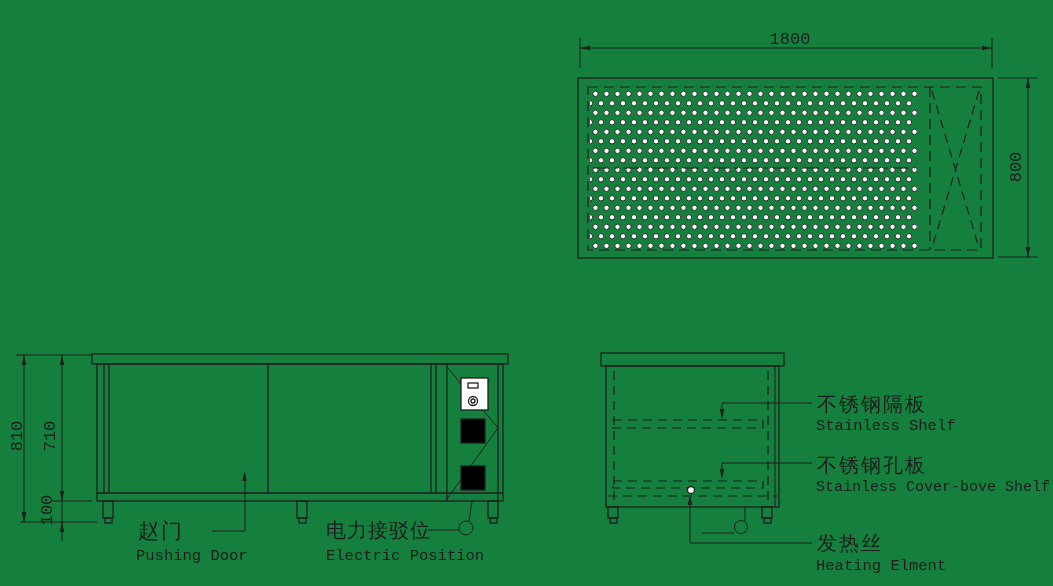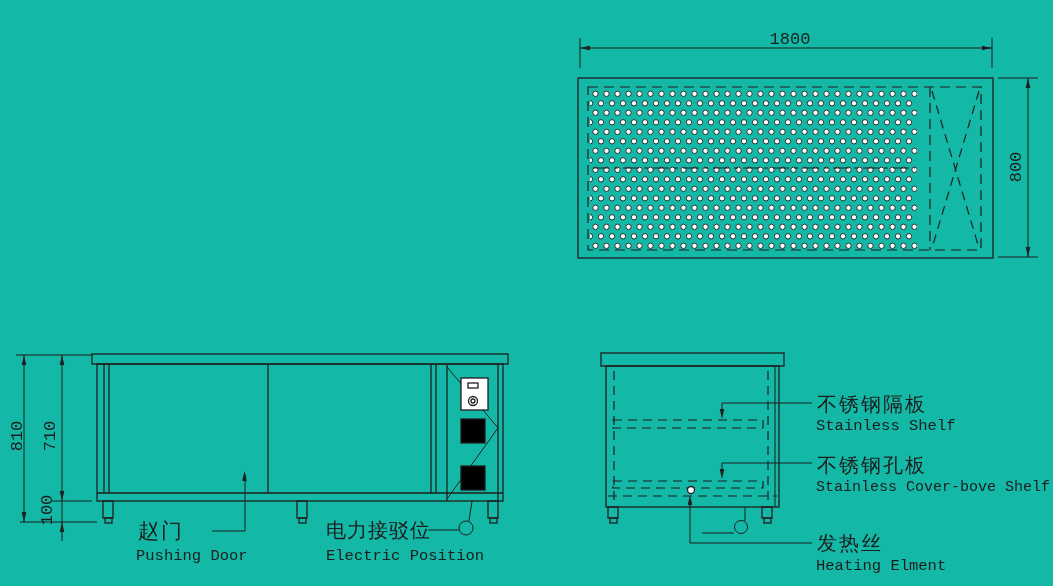--- a/index.html
+++ b/index.html
@@ -1,16 +1,16 @@
 <!DOCTYPE html>
 <html><head>
 <meta charset="utf-8">
 <style>
   html,body{margin:0;padding:0;background:#ffffff;}
-  .canvas{position:relative;width:1053px;height:586px;background:#14b8a6;overflow:hidden;}
+  .canvas{position:relative;width:1053px;height:586px;background:#15803d;overflow:hidden;}
   svg{display:block;}
   text{user-select:none;}
   .zh{font-family:"DejaVu Sans",sans-serif;fill:#1d1d1d;}
   .en{font-family:"Liberation Mono","DejaVu Sans Mono",monospace;fill:#1d1d1d;}
   .dim{font-family:"Liberation Mono","DejaVu Sans Mono",monospace;fill:#1d1d1d;}
 </style>
 </head>
 <body>
 
 <div class="canvas">

